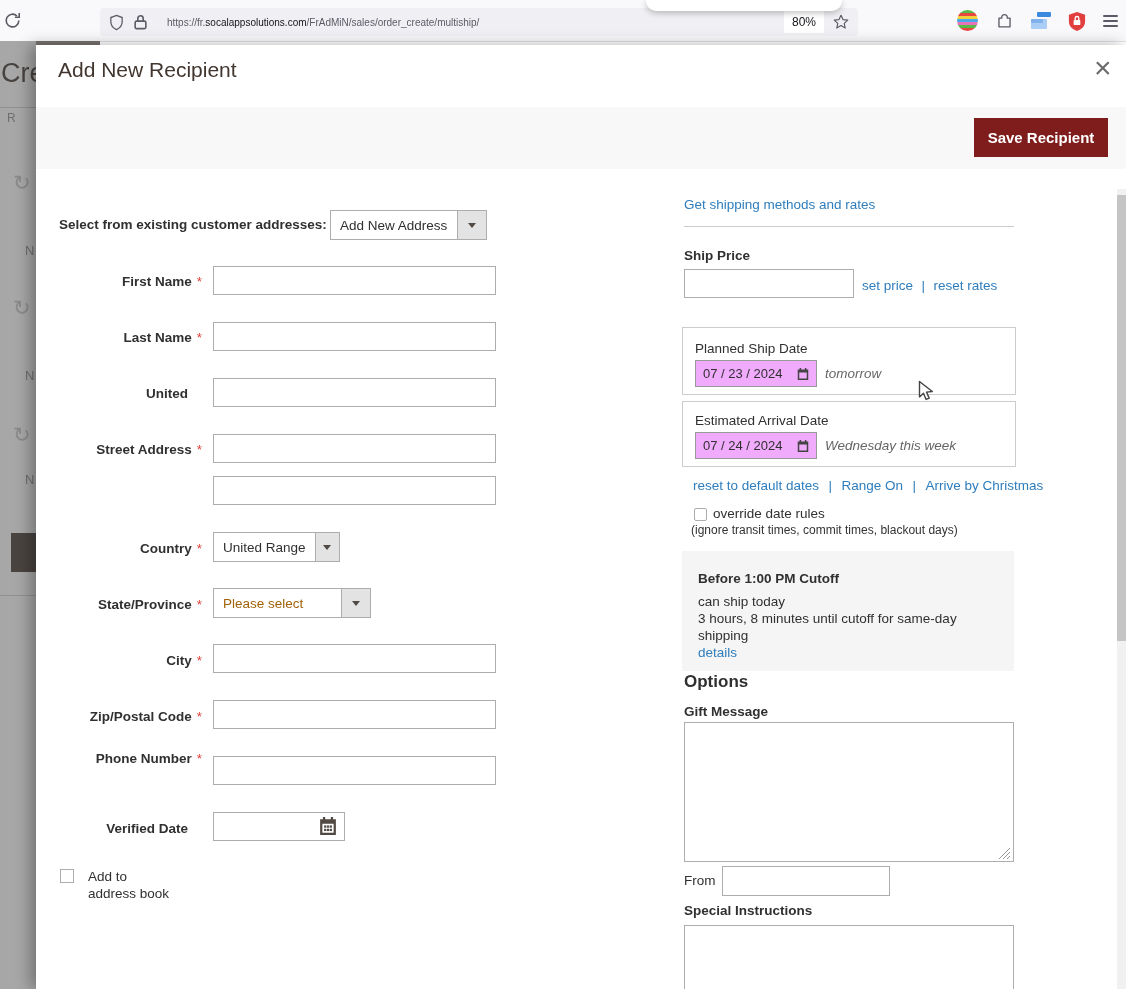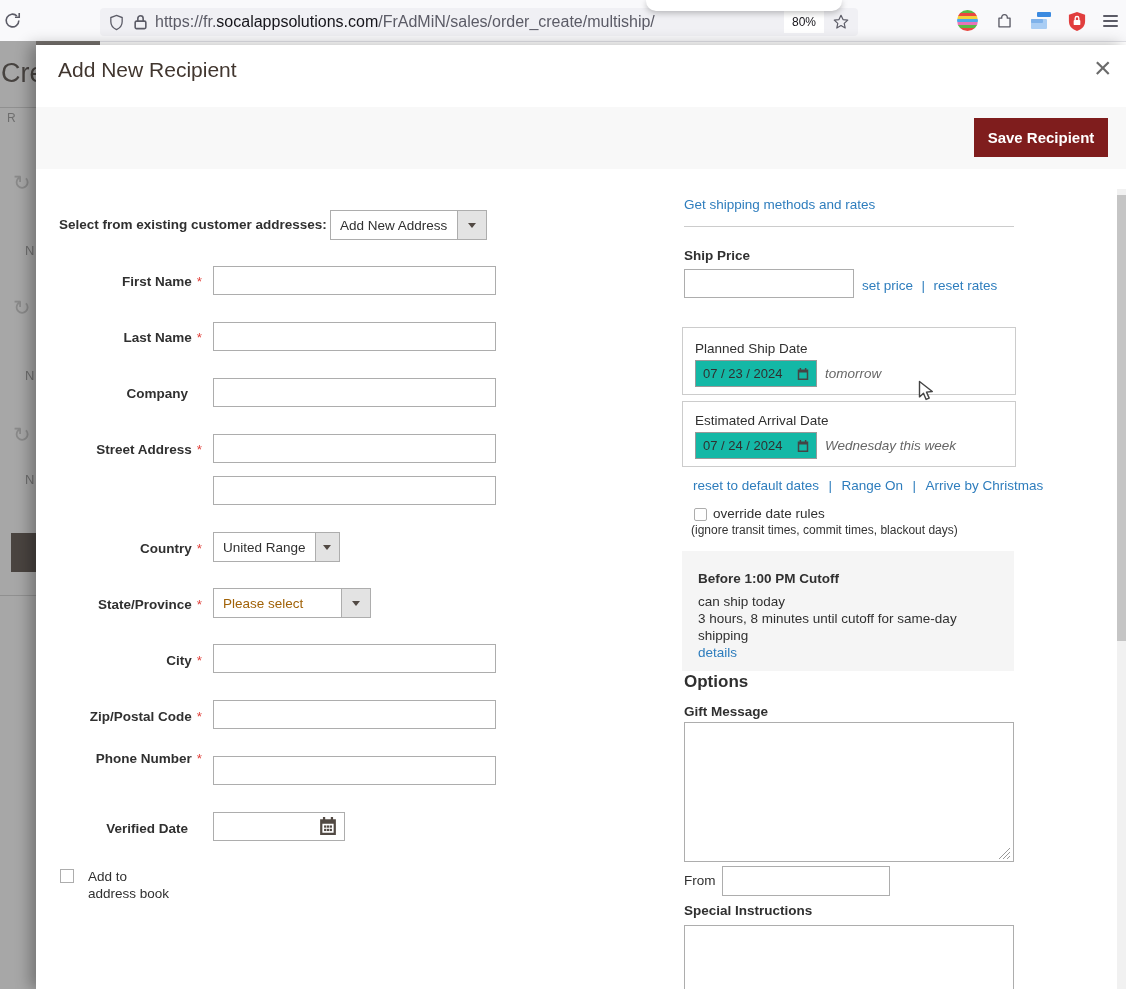--- a/index.html
+++ b/index.html
@@ -3,21 +3,21 @@
 <meta charset="utf-8">
 <style>
   html,body{margin:0;padding:0}
   body{width:1126px;height:989px;overflow:hidden;background:#fff;
        font-family:"Liberation Sans",sans-serif;color:#303030;position:relative}
   .abs{position:absolute}
   
   .chrome{left:0;top:0;width:1126px;height:41px;background:#f9f9fb;border-bottom:1px solid #e1e1e6}
   .urlbar{left:100px;top:8px;width:758px;height:28px;background:#f0f0f4;border-radius:4px;
           display:flex;align-items:center;padding:0 8px;box-sizing:border-box}
-  .urltext{font-size:16px;color:#5b5b66;margin-left:8px;white-space:nowrap}
+  .urltext{font-size:10px;color:#5b5b66;margin-left:20px;white-space:nowrap}
   .urltext .dom{color:#15141a}
   .zoombadge{background:#fff;border-radius:0;font-size:12px;color:#15141a;
              padding:3px 7px;margin-left:auto;border:1px solid #fff}
   .extrow{display:flex;align-items:center;gap:17px}
   .hamb div{width:15px;height:2px;background:#5b5b66;margin:3px 0;border-radius:1px}
   .ball{width:21px;height:21px;border-radius:50%;
     background:linear-gradient(180deg,#57b947 0 14%,#e8483f 14% 28%,#f2d13c 28% 43%,#4aa8e8 43% 57%,#e873b8 57% 72%,#57b947 72% 86%,#e8483f 86% 100%)}
   .bluepanels{width:20px;height:17px;position:relative}
   .bluepanels .b1{position:absolute;right:0;top:0;width:14px;height:5px;background:#3b8ae0;border-radius:1px}
   .bluepanels .b2{position:absolute;left:0;top:7px;width:16px;height:10px;background:#a9cdf4;border-radius:1px}
@@ -46,21 +46,21 @@
        font-family:"Liberation Sans",sans-serif;font-size:13.5px;padding:0 8px}
   .sel{position:absolute;border:1px solid #adadad;background:#fff;box-sizing:border-box;
        display:flex;align-items:stretch;cursor:pointer}
   .seltext{display:flex;align-items:center;padding:0 9px;font-size:13.5px;color:#303030;flex:1;white-space:nowrap}
   .selarrow{width:28px;background:#e3e3e3;border-left:1px solid #adadad;display:flex;align-items:center;justify-content:center}
   .tri{width:0;height:0;border-left:4px solid transparent;border-right:4px solid transparent;border-top:5px solid #514943}
   .link{color:#2e7dbd;font-size:13.5px;text-decoration:none;cursor:pointer}
   .hr{position:absolute;border-top:1px solid #ccc}
   .datebox{position:absolute;border:1px solid #ccc;background:#fff;box-sizing:border-box}
   .dateinp{position:absolute;border:1px solid #999;height:27px;width:122px;display:flex;align-items:center;
-           padding:0 7px;box-sizing:border-box;font-size:13px;color:#303030;background:#14b8a6;cursor:text}
+           padding:0 7px;box-sizing:border-box;font-size:13px;color:#303030;background:#f0abfc;cursor:text}
   .hint{font-style:italic;color:#666;font-size:13.5px}
   .cb{position:absolute;width:14px;height:14px;border:1px solid #adadad;background:#fff;box-sizing:border-box;cursor:pointer}
   .grayinfo{position:absolute;background:#f5f5f5;box-sizing:border-box;padding:19px 16px;font-size:13.5px;line-height:17px}
   .ta{position:absolute;border:1px solid #adadad;background:#fff;box-sizing:border-box;resize:none;
       font-family:"Liberation Sans",sans-serif}
   .smalltxt{font-size:12px;color:#333}
   .scrolltrack{left:1081px;top:144px;width:9px;height:800px;background:#f1f1f1}
   .scrollthumb{position:absolute;left:0;top:6px;width:9px;height:446px;background:#c5c5c5}
 </style>
 </head>
@@ -151,21 +151,21 @@
         <span class="tri"></span>
       </span>
   </div>
 
   <div class="rowlbl" style="top:227px"><span class="lbl">First Name</span><span class="req">*</span></div>
   <input class="inp" style="left: 177px; top: 221px; width: 283px; height: 29px;">
 
   <div class="rowlbl" style="top:283px"><span class="lbl">Last Name</span><span class="req">*</span></div>
   <input class="inp" style="left: 177px; top: 277px; width: 283px; height: 29px;">
 
-  <div class="rowlbl" style="top:339px;padding-right:14px;box-sizing:border-box"><span class="lbl">Company</span></div>
+  <div class="rowlbl" style="top:339px;padding-right:14px;box-sizing:border-box"><span class="lbl">United</span></div>
   <input class="inp" style="left: 177px; top: 333px; width: 283px; height: 29px;">
 
   <div class="rowlbl" style="top:395px"><span class="lbl">Street Address</span><span class="req">*</span></div>
   <input class="inp" style="left: 177px; top: 389px; width: 283px; height: 29px;">
   <input class="inp" style="left: 177px; top: 431px; width: 283px; height: 29px;">
 
   <div class="rowlbl" style="top:494px"><span class="lbl">Country</span><span class="req">*</span></div>
   <div class="sel" style="left:177px;top:487px;width:127px;height:30px">
     <span class="seltext">United Range</span>
     <span class="selarrow">

